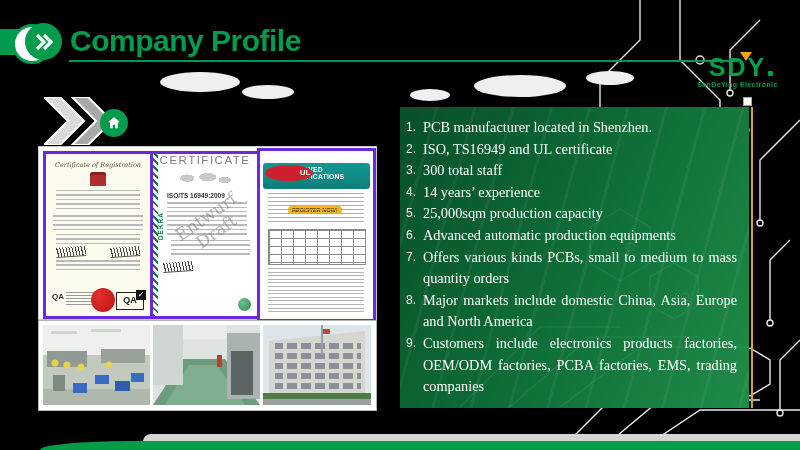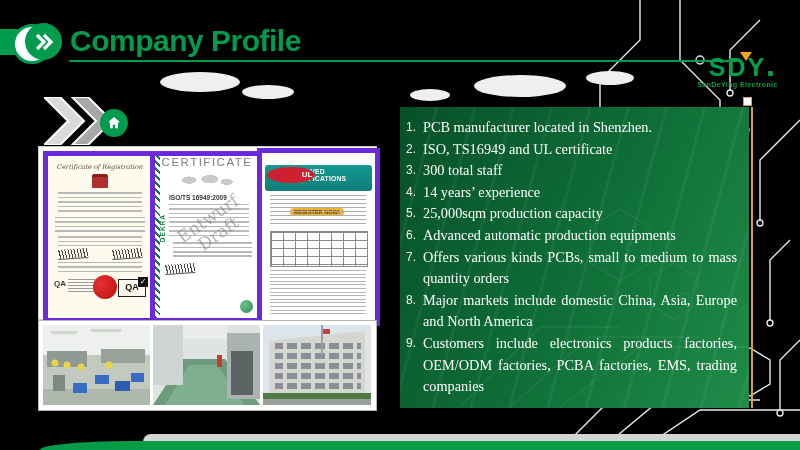--- a/index.html
+++ b/index.html
@@ -21,34 +21,34 @@
             border-right:6px solid transparent;border-top:9px solid #F2A516;}
   .logo-dot{position:absolute;right:-7px;bottom:3px;width:5px;height:5px;background:#00A04B;border-radius:1px;}
   .logo-sub{font-size:7px;font-weight:bold;color:#00A04B;letter-spacing:0.4px;margin-top:1px;}
 
   
   .chevrons{left:44px;top:97px;}
   .home-badge{left:100px;top:109px;width:28px;height:28px;border-radius:50%;background:#009B4C;
               display:flex;align-items:center;justify-content:center;}
 
   .cert-panel{left:38px;top:146px;width:337px;height:172px;background:#fff;border:1px solid #c9c9c9;}
-  .cert{position:absolute;top:4px;height:162px;background:#fff;border:5px solid #6d28d9;overflow:hidden;}
+  .cert{position:absolute;top:4px;height:162px;background:#fff;border:3px solid #6d28d9;overflow:hidden;}
   .cert1{left:4px;width:104px;background:#fdfbee;}
   .cert2{left:111px;width:104px;}
   .cert3{left:218px;top:1px;width:113px;height:168px;}
   .cert1-title{margin-top:7px;text-align:center;font-family:"DejaVu Serif",serif;font-style:italic;
                font-size:6.5px;color:#5a4a3a;}
   .crest{margin:3px auto 4px auto;width:16px;height:14px;background:#b03030;border-radius:3px 3px 1px 1px;
          box-shadow:inset 0 3px 0 #8a1f1f;}
   .textblock{margin:3px 10px;background:repeating-linear-gradient(#b9b9b9 0 1.5px,transparent 1.5px 4.5px);}
   .tb1{height:22px;} .tb2{height:16px;margin:3px 7px;} .tb3{height:10px;}
   .sigrow{display:flex;justify-content:space-between;margin:2px 10px 0 10px;height:10px;}
   .sig{width:30px;height:9px;border-bottom:1px solid #555;
        background:repeating-linear-gradient(80deg,transparent 0 2px,#444 2px 3px);transform:rotate(-4deg);}
-  .sealrow{position:absolute;bottom:17px;left:4px;right:4px;height:26px;}
+  .sealrow{position:absolute;bottom:2px;left:4px;right:4px;height:26px;}
   .qa-label{position:absolute;left:2px;top:4px;font-size:8px;font-weight:bold;color:#333;}
   .qa-lines{position:absolute;left:16px;top:4px;width:28px;height:14px;
             background:repeating-linear-gradient(#9a9a9a 0 1px,transparent 1px 3px);}
   .red-seal{position:absolute;left:41px;top:0px;width:24px;height:24px;border-radius:50%;
             background:radial-gradient(circle at 35% 35%,#e03030,#c01010);}
   .qa-box{position:absolute;right:2px;top:4px;width:26px;height:16px;border:1px solid #222;
           font-size:9px;font-weight:bold;color:#111;text-align:center;line-height:15px;}
   .qa-check{position:absolute;right:0px;top:2px;width:10px;height:10px;background:#111;color:#fff;
             font-size:8px;line-height:10px;text-align:center;}
 

